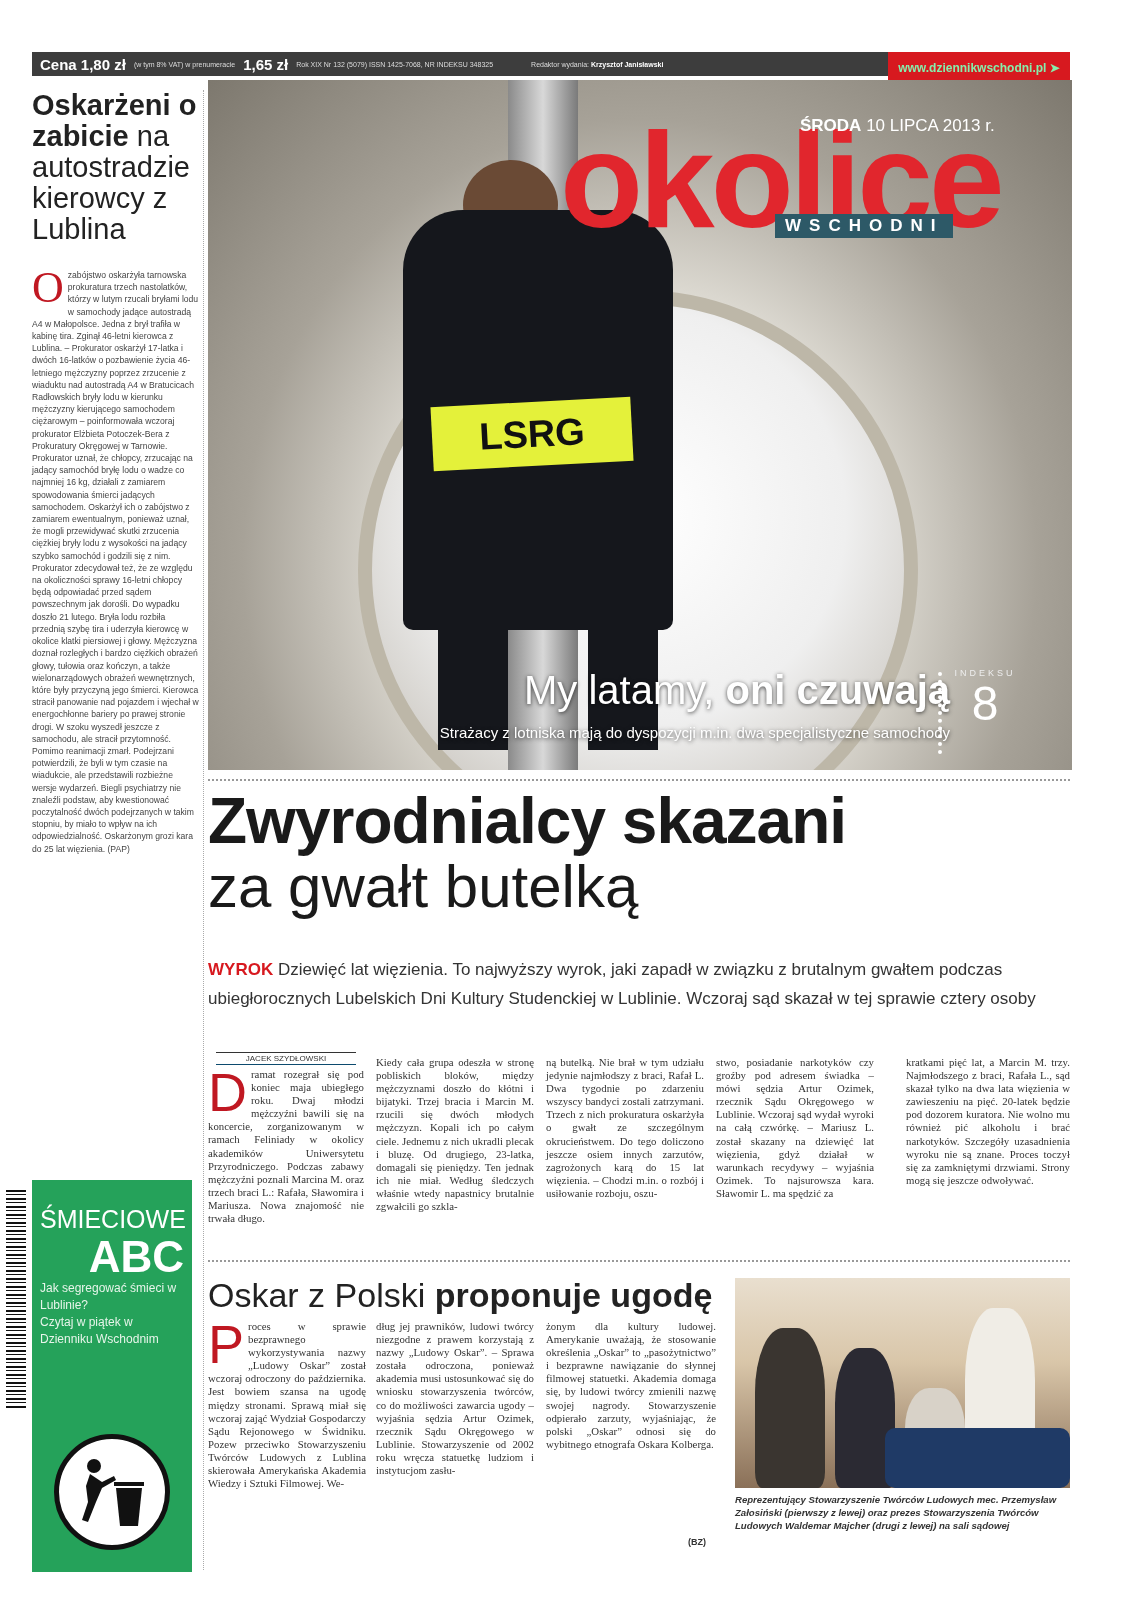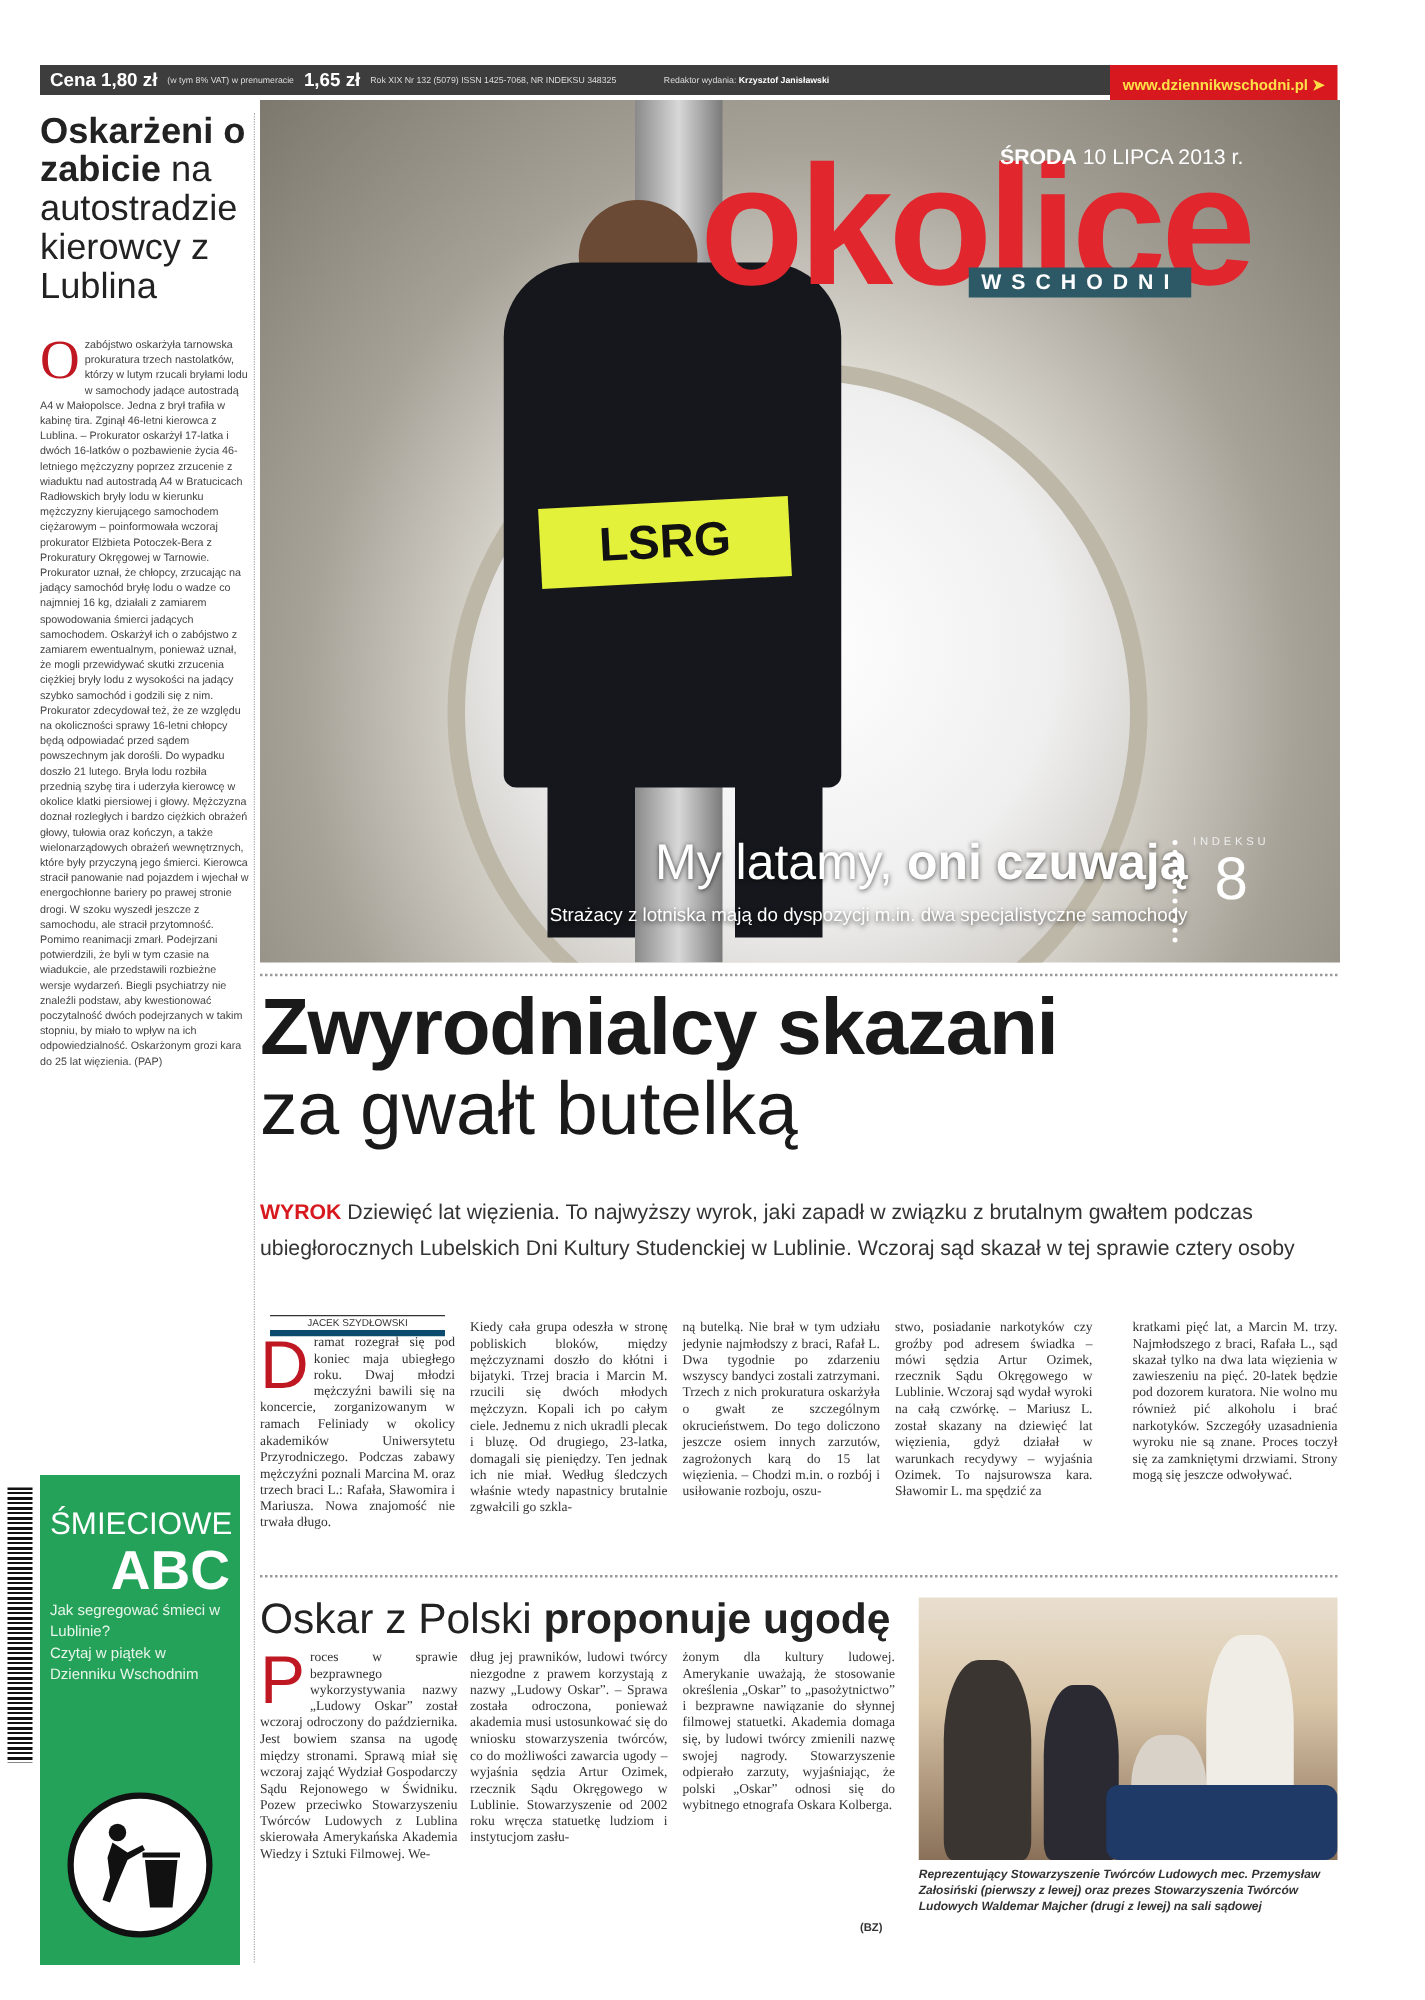--- a/index.html
+++ b/index.html
@@ -2,21 +2,21 @@
 <html><head>
 <meta charset="utf-8">
 <style>
   *{box-sizing:border-box;margin:0;padding:0}
   body{width:1140px;height:1600px;background:#fff;position:relative;overflow:hidden;font-family:"Liberation Sans",sans-serif;color:#222}
   .topbar{position:absolute;left:32px;top:52px;width:856px;height:24px;background:#3d3d3d;color:#fff;display:flex;align-items:center;padding-left:8px;gap:8px;white-space:nowrap;overflow:hidden}
   .topbar .big{font-weight:bold;font-size:15px;font-family:"Liberation Sans",sans-serif}
   .topbar .small{font-size:7px;color:#ddd}
   .topbar .editor{font-size:7px;color:#ddd;margin-left:30px}
   .topbar .editor b{color:#fff}
-  .urlbar{position:absolute;left:888px;top:52px;width:182px;height:32px;background:#d7191f;color:#fde047;font-size:12px;font-weight:bold;display:flex;align-items:center;justify-content:center}
+  .urlbar{position:absolute;left:888px;top:52px;width:182px;height:32px;background:#d7191f;color:#86efac;font-size:12px;font-weight:bold;display:flex;align-items:center;justify-content:center}
   .left{position:absolute;left:32px;top:90px;width:168px}
   .left h2{font-size:29px;line-height:31px;font-weight:normal;color:#222}
   .left h2 b{font-weight:bold}
   .left .body{font-size:8.6px;line-height:12.2px;color:#444;margin-top:24px}
   .left .drop{float:left;font-size:44px;line-height:38px;color:#c01822;font-weight:normal;margin-right:4px;font-family:"Liberation Serif",serif}
   .vsep{position:absolute;left:203px;top:90px;height:1480px;border-left:1px dotted #aaa}
   .green{position:absolute;left:32px;top:1180px;width:160px;height:392px;background:#25a25a;color:#fff;padding:24px 8px}
   .green .t1{font-size:25px;text-align:right;line-height:30px}
   .green .t2{font-size:44px;font-weight:bold;text-align:right;line-height:46px}
   .green .t3{font-size:12px;line-height:17px;color:#e7f5ea}
@@ -41,21 +41,21 @@
   .pageref{position:absolute;left:945px;top:668px;width:80px;color:#fff;text-align:center}
   .pageref .lbl{font-size:9px;letter-spacing:3px;color:#eee}
   .pageref .num{font-size:48px;line-height:52px}
   .dotsv{position:absolute;left:938px;top:672px;height:82px;border-left:4px dotted #fff}
   .hsep{position:absolute;height:0;border-top:2px dotted #999}
   .headline{position:absolute;left:208px;top:786px;width:860px}
   .headline .h1{font-size:64px;font-weight:bold;line-height:70px;color:#1a1a1a;letter-spacing:-1px}
   .headline .h2{font-size:60px;line-height:62px;color:#1a1a1a}
   .lead{position:absolute;left:208px;top:955px;width:860px;font-size:17px;line-height:29px;color:#333}
   .lead .kw{color:#d7191f;font-weight:bold}
-  .byline{position:absolute;left:216px;top:1052px;width:140px;border-top:1px solid #333;border-bottom:5px solid #0c4a6e;font-size:8px;text-align:center;color:#333;padding:1px 0}
+  .byline{position:absolute;left:216px;top:1052px;width:140px;border-top:1px solid #333;border-bottom:1px solid #0c4a6e;font-size:8px;text-align:center;color:#333;padding:1px 0}
   .col{position:absolute;font-family:"Liberation Serif",serif;font-size:10.8px;line-height:13.1px;color:#333;text-align:justify}
   .col .drop{float:left;font-size:54px;line-height:48px;color:#c01822;margin-right:4px;font-family:"Liberation Sans",sans-serif}
   .sub-h{position:absolute;left:208px;top:1276px;font-size:34px;color:#222}
   .sub-h b{font-weight:bold}
   .photo2{position:absolute;left:735px;top:1278px;width:335px;height:210px;background:linear-gradient(180deg,#e9dfcf 0%,#d9c6a9 40%,#8a7058 100%);overflow:hidden}
   .photo2 .p{position:absolute;border-radius:40% 40% 10% 10%}
   .cap2{position:absolute;left:735px;top:1493px;width:335px;font-size:9.6px;line-height:13px;font-style:italic;font-weight:bold;color:#333}
   .byline2{position:absolute;left:688px;top:1537px;font-size:9px;font-weight:bold;color:#333}
   .barcode{position:absolute;left:6px;top:1190px;width:20px;height:220px;background:repeating-linear-gradient(180deg,#111 0 2px,#fff 2px 4px,#111 4px 5px,#fff 5px 8px)}
 </style>

